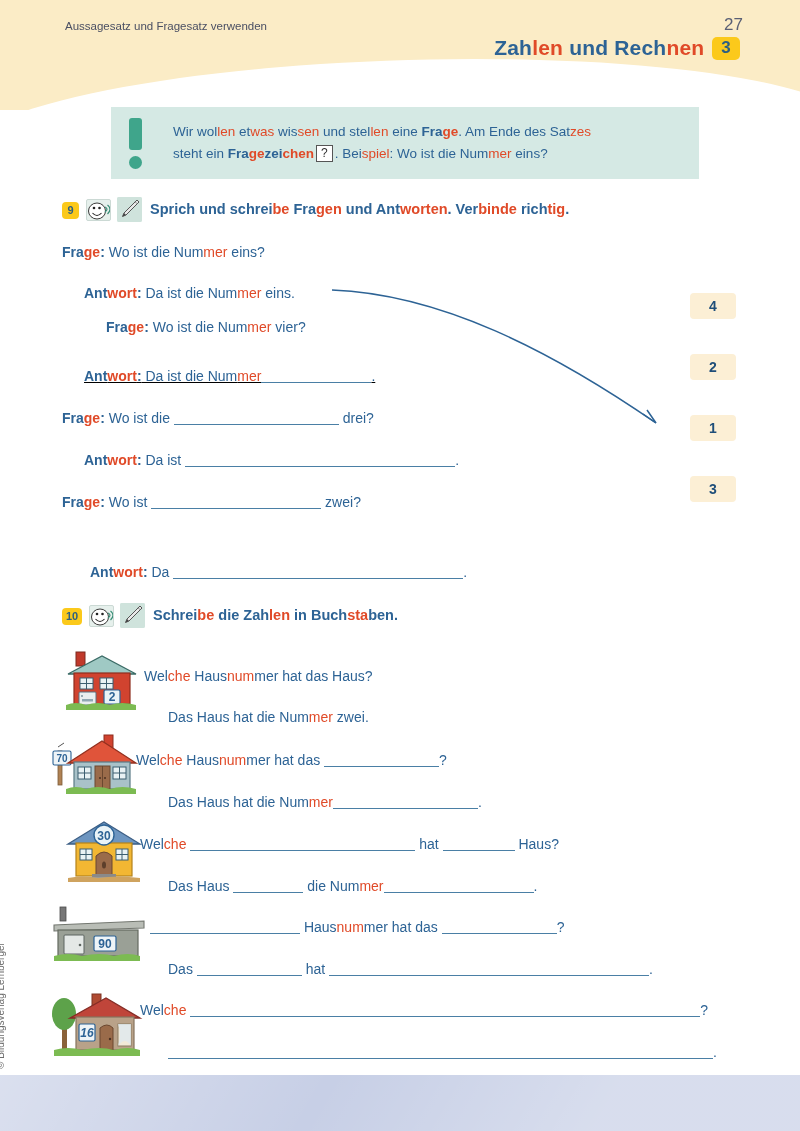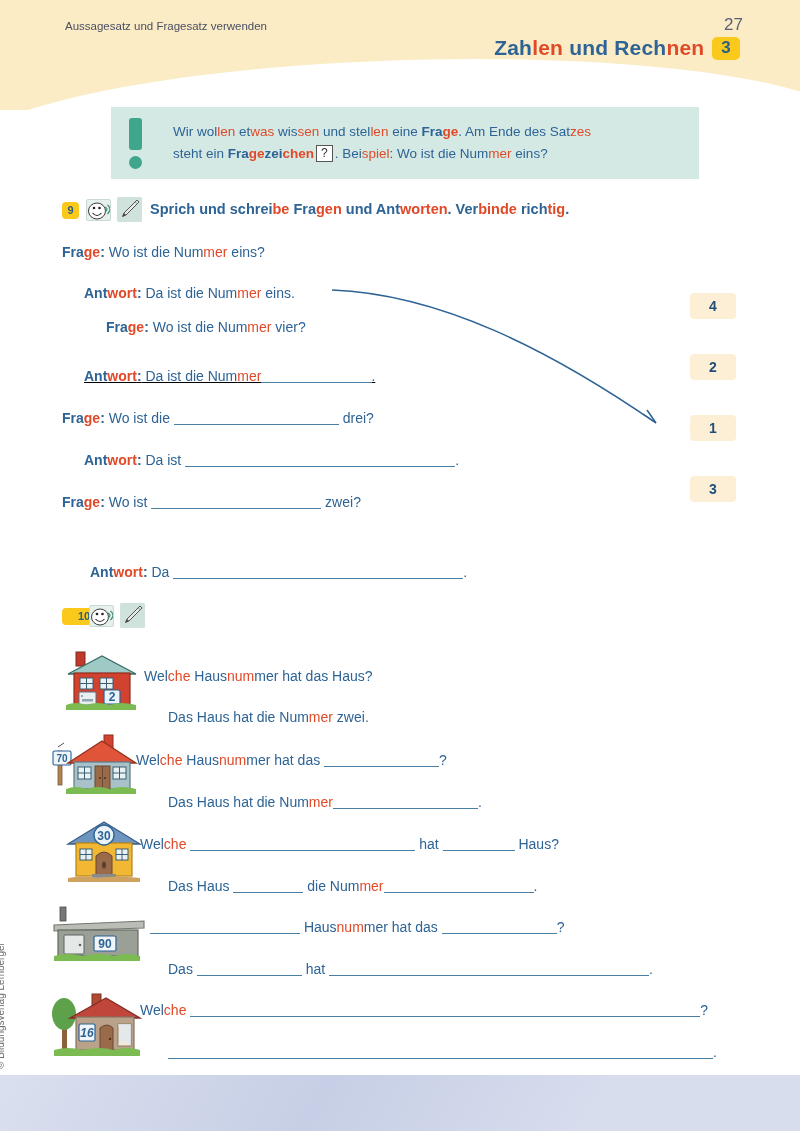--- a/index.html
+++ b/index.html
@@ -201,40 +201,41 @@
 <div class="numbox" style="left:690px; top:354px;">2</div>
 <div class="numbox" style="left:690px; top:415px;">1</div>
 <div class="numbox" style="left:690px; top:476px;">3</div>
 
 <svg class="arrow-svg" width="370" height="160" viewBox="0 0 370 160">
   <path d="M2 10 C 110 14, 220 70, 326 143" stroke="#2d6395" stroke-width="1.5" fill="none"></path>
   <path d="M326 143 L 313 134 M326 143 L 317 130" stroke="#2d6395" stroke-width="1.5" fill="none"></path>
 </svg>
 
 <div class="task" style="left:62px; top:606px; width:640px;">
-  <div class="task-num" style="width:44px;">10</div>
+  <div class="task-num" style="width:20px;">10</div>
   <div class="icon-face" style="left:27px;">
     <svg width="25" height="22" viewBox="0 0 25 22">
       <ellipse cx="10" cy="11" rx="8.5" ry="8" fill="#fff" stroke="#3a3a3a" stroke-width="1"></ellipse>
       <circle cx="7" cy="8" r="1.3" fill="#222"></circle>
         <circle cx="12.5" cy="8" r="1.3" fill="#222"></circle>
       <path d="M5.5 13 Q10 18 14.5 13" stroke="#222" stroke-width="1.1" fill="none"></path>
       <path d="M18 7 q4 2 0 5" stroke="#3a8f78" stroke-width="1.2" fill="none"></path>
       <path d="M20.5 5 q5 4 0 9" stroke="#3a8f78" stroke-width="1.2" fill="none"></path>
     </svg>
   </div>
   <div class="icon-pencil" style="left:58px;">
     <svg width="25" height="25" viewBox="0 0 25 25">
       <rect width="25" height="25" fill="#cfe3dc"></rect>
       <path d="M20 3 L22 5 L9 18 L5.5 19.5 L7 16 Z" fill="#e8e8e8" stroke="#555" stroke-width="1"></path>
       <path d="M5.5 19.5 L7 16 L9 18 Z" fill="#444"></path>
       <path d="M18.2 4.8 L20.2 6.8" stroke="#888" stroke-width="1"></path>
     </svg>
   </div>
   <div class="task-head-text" style="left:91px;">
+    <div><span class="b">Schrei</span><span class="r">be</span><span class="b"> die Zah</span><span class="r">len</span><span class="b"> in Buch</span><span class="r">sta</span><span class="b">ben</span><span class="b">.</span></div>
   </div>
 </div>
 
 <div class="house" style="left:62px; top:650px;">
   <svg width="80" height="62" viewBox="0 0 80 62">
     <rect x="14" y="2" width="9" height="14" fill="#c0392b" stroke="#7d2b20" stroke-width="1"></rect>
     <path d="M6 24 L40 6 L74 24 Z" fill="#9fc9c4" stroke="#3b6b66" stroke-width="1.3"></path>
     <rect x="12" y="23" width="56" height="31" fill="#d1432f" stroke="#8e2d1e" stroke-width="1.2"></rect>
     <rect x="18" y="28" width="13" height="11" fill="#e8f2f4" stroke="#3c5f70" stroke-width="1"></rect>
     <line x1="24.5" y1="28" x2="24.5" y2="39" stroke="#3c5f70"></line>

